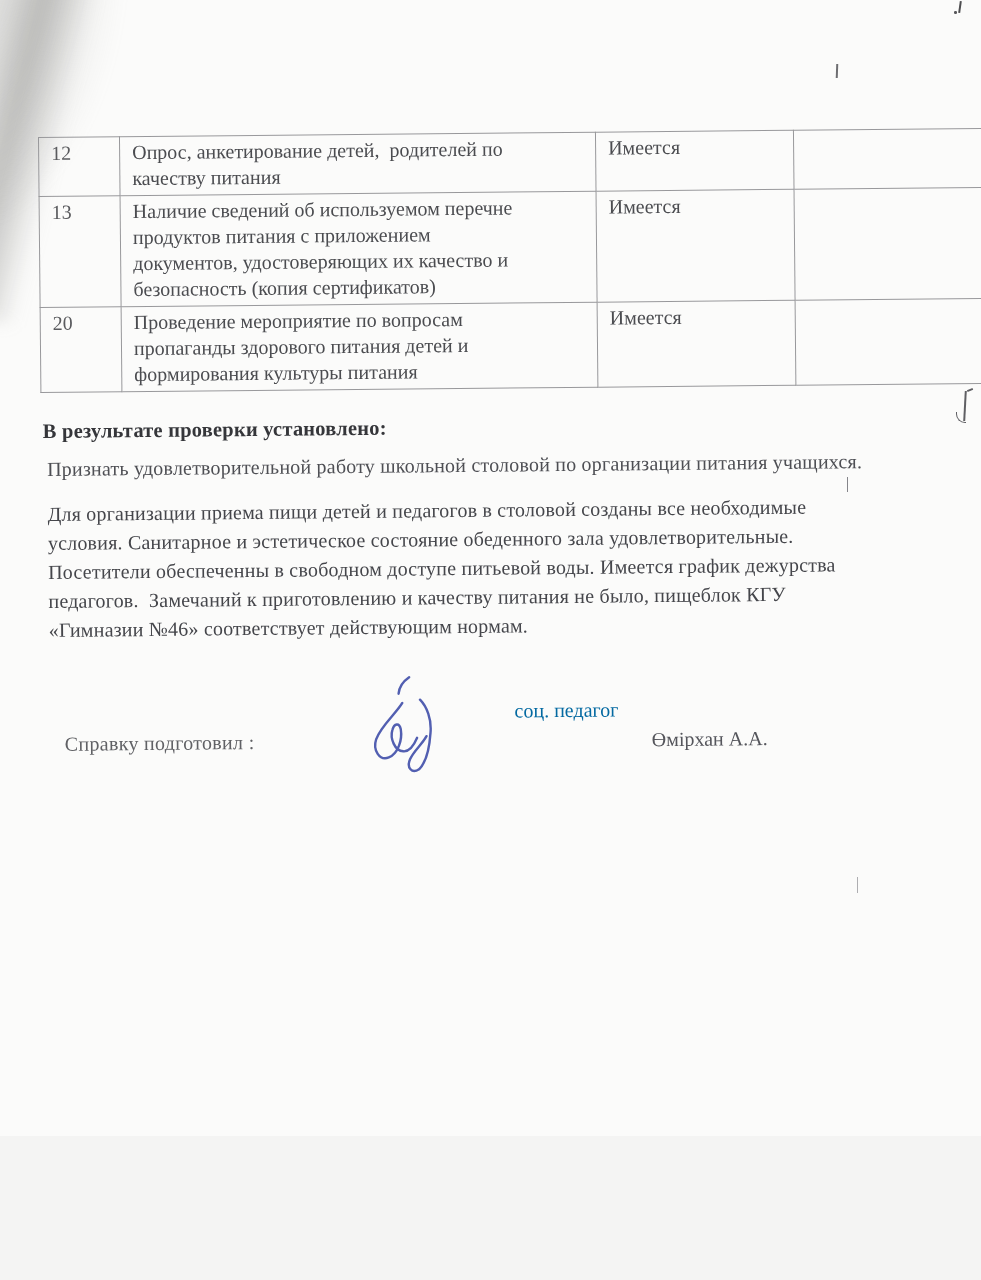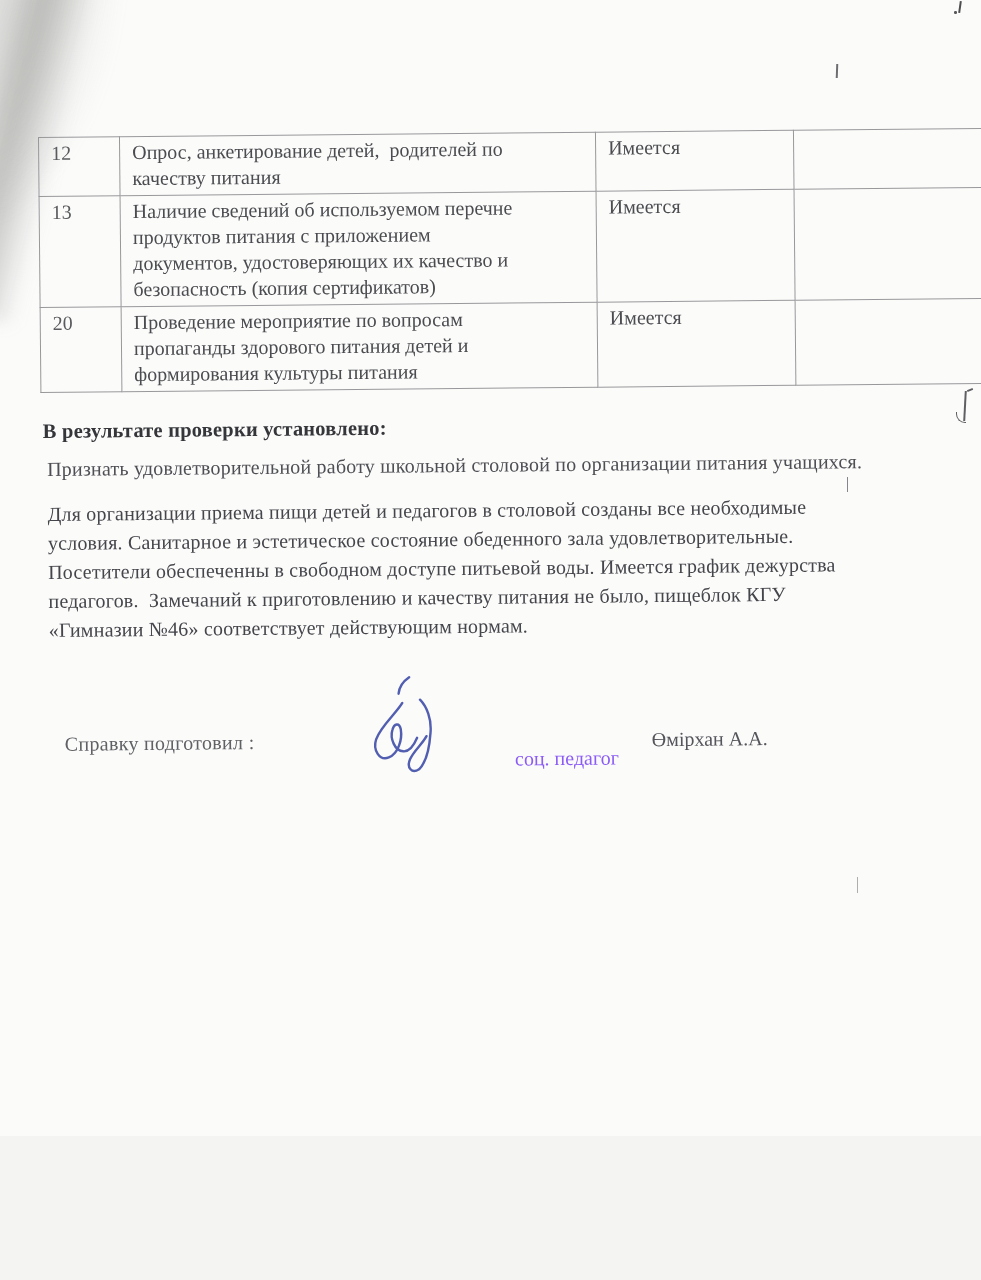--- a/index.html
+++ b/index.html
@@ -56,22 +56,22 @@
   .para2{
     position:absolute;left:44px;top:500px;width:930px;
     font-size:20px;line-height:29px;color:#45464b;letter-spacing:.2px;
   }
   .sig-label{
     position:absolute;left:59px;top:733px;
     font-size:20px;color:#606165;letter-spacing:.3px;white-space:nowrap;
   }
   .sig-svg{position:absolute;left:356px;top:678px;}
   .sig-role{
-    position:absolute;left:509px;top:752px;
-    font-size:20px;color:#8b5cf6;white-space:nowrap;
+    position:absolute;left:509px;top:704px;
+    font-size:20px;color:#0369a1;white-space:nowrap;
   }
   .sig-name{
     position:absolute;left:646px;top:734px;
     font-size:20px;color:#55565c;white-space:nowrap;
   }
   
   .artifact{position:absolute;background:#6a6a6c;}
   .a-apostrophe{left:959px;top:1px;width:1.6px;height:12px;transform:rotate(8deg);background:#4e4e50;}
   .a-apo-dot{left:954px;top:11px;width:2.5px;height:2.5px;border-radius:50%;background:#57575a;}
   .a-tick1{left:836px;top:64px;width:1.6px;height:14px;background:#6e6e71;transform:rotate(2deg);}

